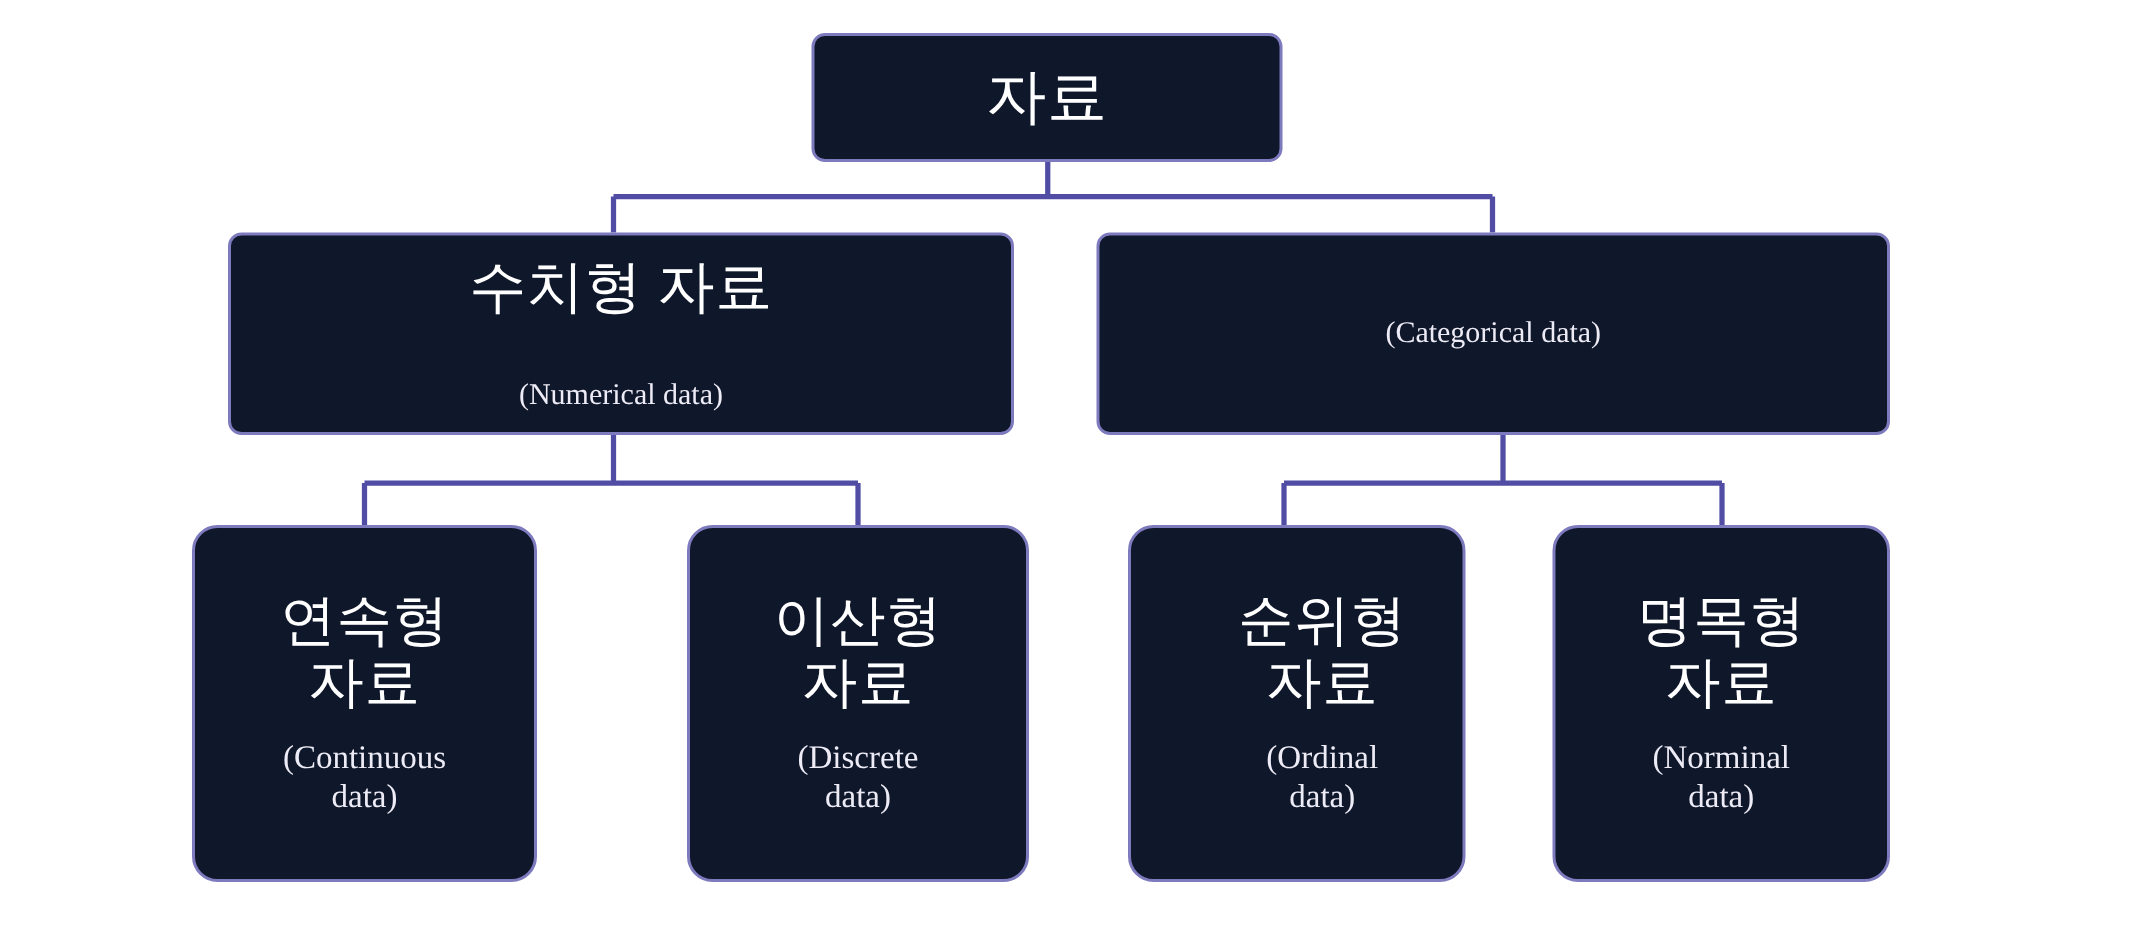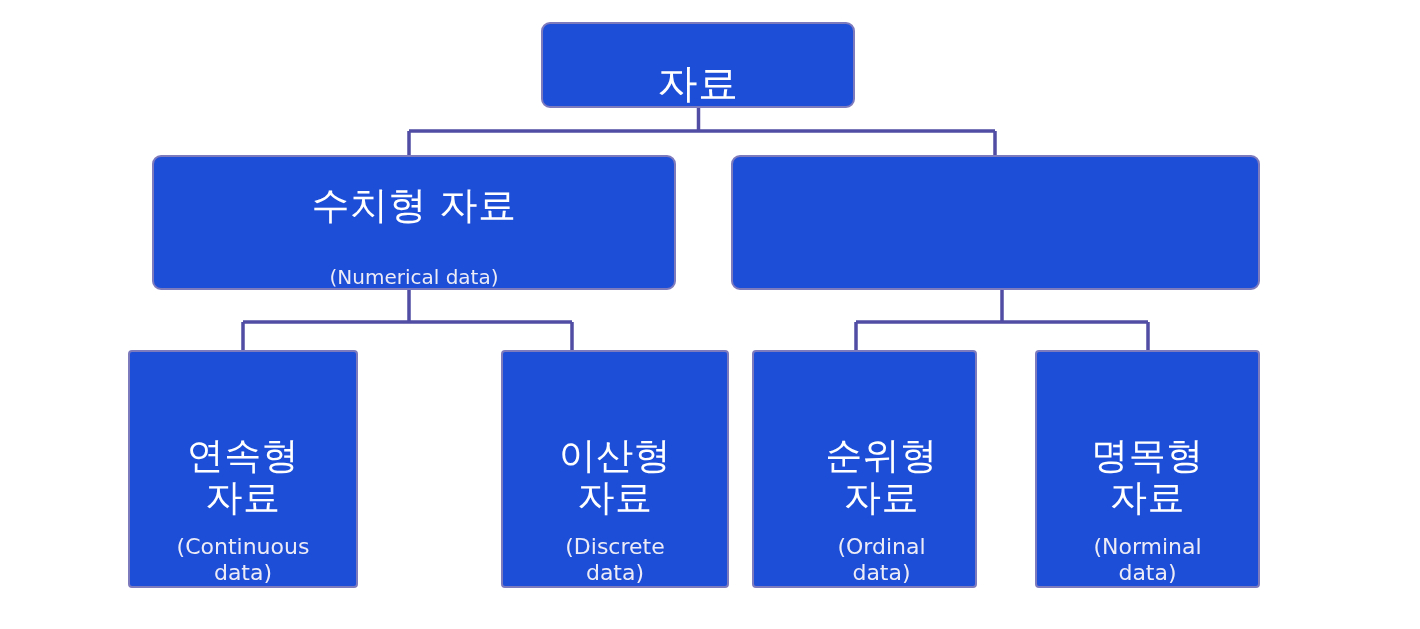--- a/index.html
+++ b/index.html
@@ -22,30 +22,31 @@
     position: absolute;
     left: 0;
     top: 0;
     width: 1420px;
     height: 629px;
     pointer-events: none;
   }
   .node {
     position: absolute;
     box-sizing: border-box;
-    background: #1d4ed8;
+    background: #0f172a;
     border: 2px solid #7E7ABE;
     border-radius: 9px;
     display: flex;
     flex-direction: column;
     align-items: center;
-    justify-content: flex-end;
+    justify-content: center;
     text-align: center;
     color: #ffffff;
     line-height: 1.12;
+    font-family: Liberation Serif, serif;
   }
   .node .title-ko {
     font-size: 38px;
     font-weight: 400;
     letter-spacing: 0.5px;
     color: #ffffff;
   }
   .node .title-en {
     font-size: 20px;
     font-weight: 400;
@@ -75,34 +76,34 @@
     width: 529px;
     height: 135px;
   }
   #node-numerical .title-ko,
   #node-categorical .title-ko { margin-bottom: 7px; }
 
   
   .leaf {
     height: 238px;
     top: 350px;
-    border-radius: 4px;
+    border-radius: 17px;
   }
   .leaf .title-ko {
     font-size: 37px;
   }
   .leaf .title-ko.line2 {
     margin-bottom: 16px;
   }
   .leaf .title-en {
     font-size: 22px;
     line-height: 1.18;
   }
   #node-continuous { left: 128px;  width: 230px; }
-  #node-discrete   { left: 458px;  width: 228px; margin-left: 43px; }
+  #node-discrete   { left: 458px;  width: 228px; }
   #node-ordinal    { left: 752px;  width: 225px; padding-left: 34px; }
   #node-nominal    { left: 1035px; width: 225px; }
 </style>
 </head>
 <body>
 
 <div id="diagram-canvas">
 
   <svg class="connector-layer" viewBox="0 0 1420 629" width="1420" height="629" aria-hidden="true">
     <g fill="none" stroke="#514DA4" stroke-width="3.5" stroke-linecap="butt">
@@ -129,20 +130,21 @@
   <div class="node" id="node-root">
     <span class="title-ko">자료</span>
   </div>
 
   <div class="node" id="node-numerical">
     <span class="title-ko">수치형 자료</span>
     <span class="title-en">(Numerical data)</span>
   </div>
 
   <div class="node" id="node-categorical">
+    <span class="title-en">(Categorical data)</span>
   </div>
 
   <div class="node leaf" id="node-continuous">
     <span class="title-ko">연속형</span>
     <span class="title-ko line2">자료</span>
     <span class="title-en">(Continuous</span>
     <span class="title-en">data)</span>
   </div>
 
   <div class="node leaf" id="node-discrete">

